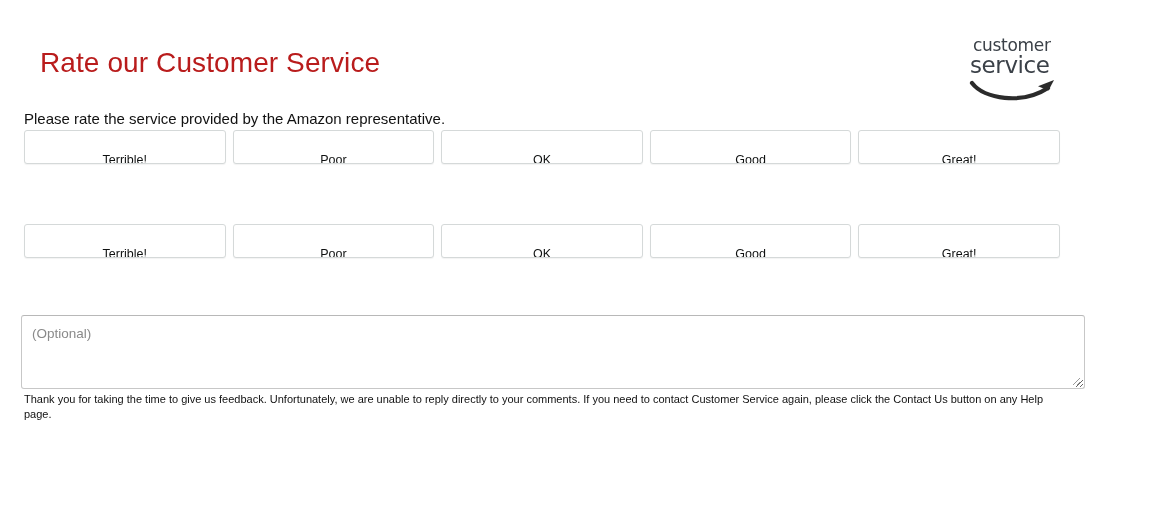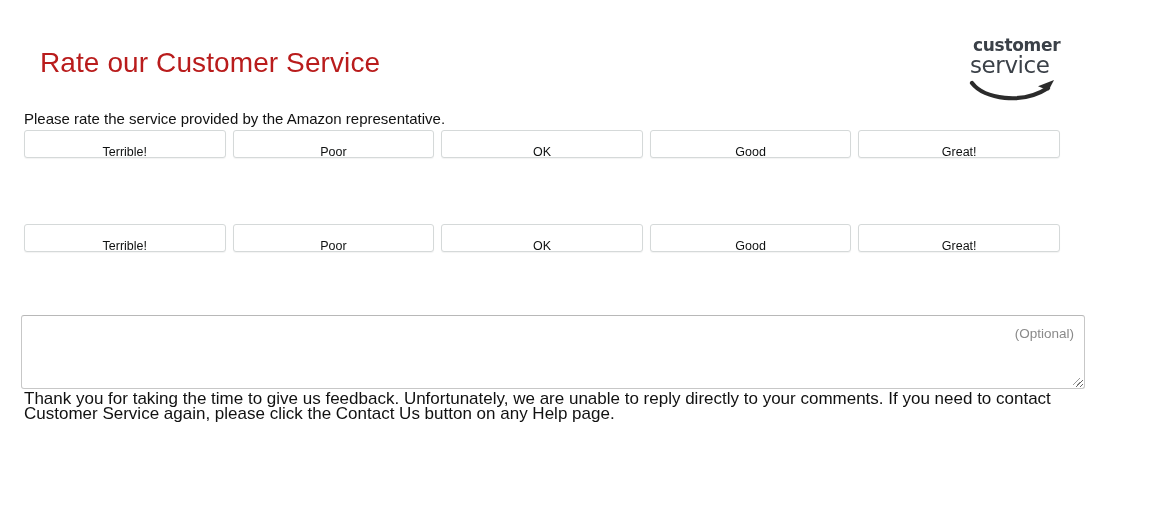--- a/index.html
+++ b/index.html
@@ -57,21 +57,20 @@
   .cs-logo .logo-word-top {
     position: absolute;
     left: 5px;
     top: 0;
     font-size: 17px;
     line-height: 19px;
     color: #3b4148;
     letter-spacing: -0.3px;
     font-family: "DejaVu Sans", sans-serif;
     white-space: nowrap;
-    font-weight: bold;
   }
   .cs-logo .logo-word-bottom {
     position: absolute;
     left: 2px;
     top: 16px;
     font-size: 23px;
     line-height: 26px;
     color: #3b4148;
     letter-spacing: -0.4px;
     font-family: "DejaVu Sans", sans-serif;
@@ -117,21 +116,21 @@
     background: #ffffff;
     border: 1px solid #d5d9d9;
     border-radius: 3px;
     box-shadow: 0 1px 1px rgba(0,0,0,0.05);
     font-family: "Liberation Sans", sans-serif;
     font-size: 12.5px;
     line-height: 26px;
     color: #0f1111;
     text-align: center;
     cursor: pointer;
-    padding: 8px;
+    padding: 16px;
     box-sizing: border-box;
     white-space: nowrap;
     overflow: hidden;
   }
 
   
   .comment-area {
     position: absolute;
     left: 21px;
     top: 315px;
@@ -142,42 +141,41 @@
     border-top-color: #b8b8b8;
     border-radius: 3px;
     background: #ffffff;
     font-family: "Liberation Sans", sans-serif;
     font-size: 13.5px;
     line-height: 18px;
     color: #0369a1;
     padding: 9px 10px;
     resize: vertical;
     outline: none;
-    text-align: right;
   }
   .comment-area::placeholder {
     color: #8a8a8a;
     opacity: 1;
   }
   .resize-grip {
     position: absolute;
     left: 1069px;
     top: 374px;
     width: 12px;
     height: 12px;
     pointer-events: none;
   }
 
   
   .disclaimer {
     position: absolute;
     left: 24px;
     top: 392px;
     width: 1048px;
-    font-size: 17px;
+    font-size: 11px;
     line-height: 14.5px;
     color: #111111;
   }
 
   
   .send-btn {
     position: absolute;
     left: 23px;
     top: 432px;
     width: 201px;

